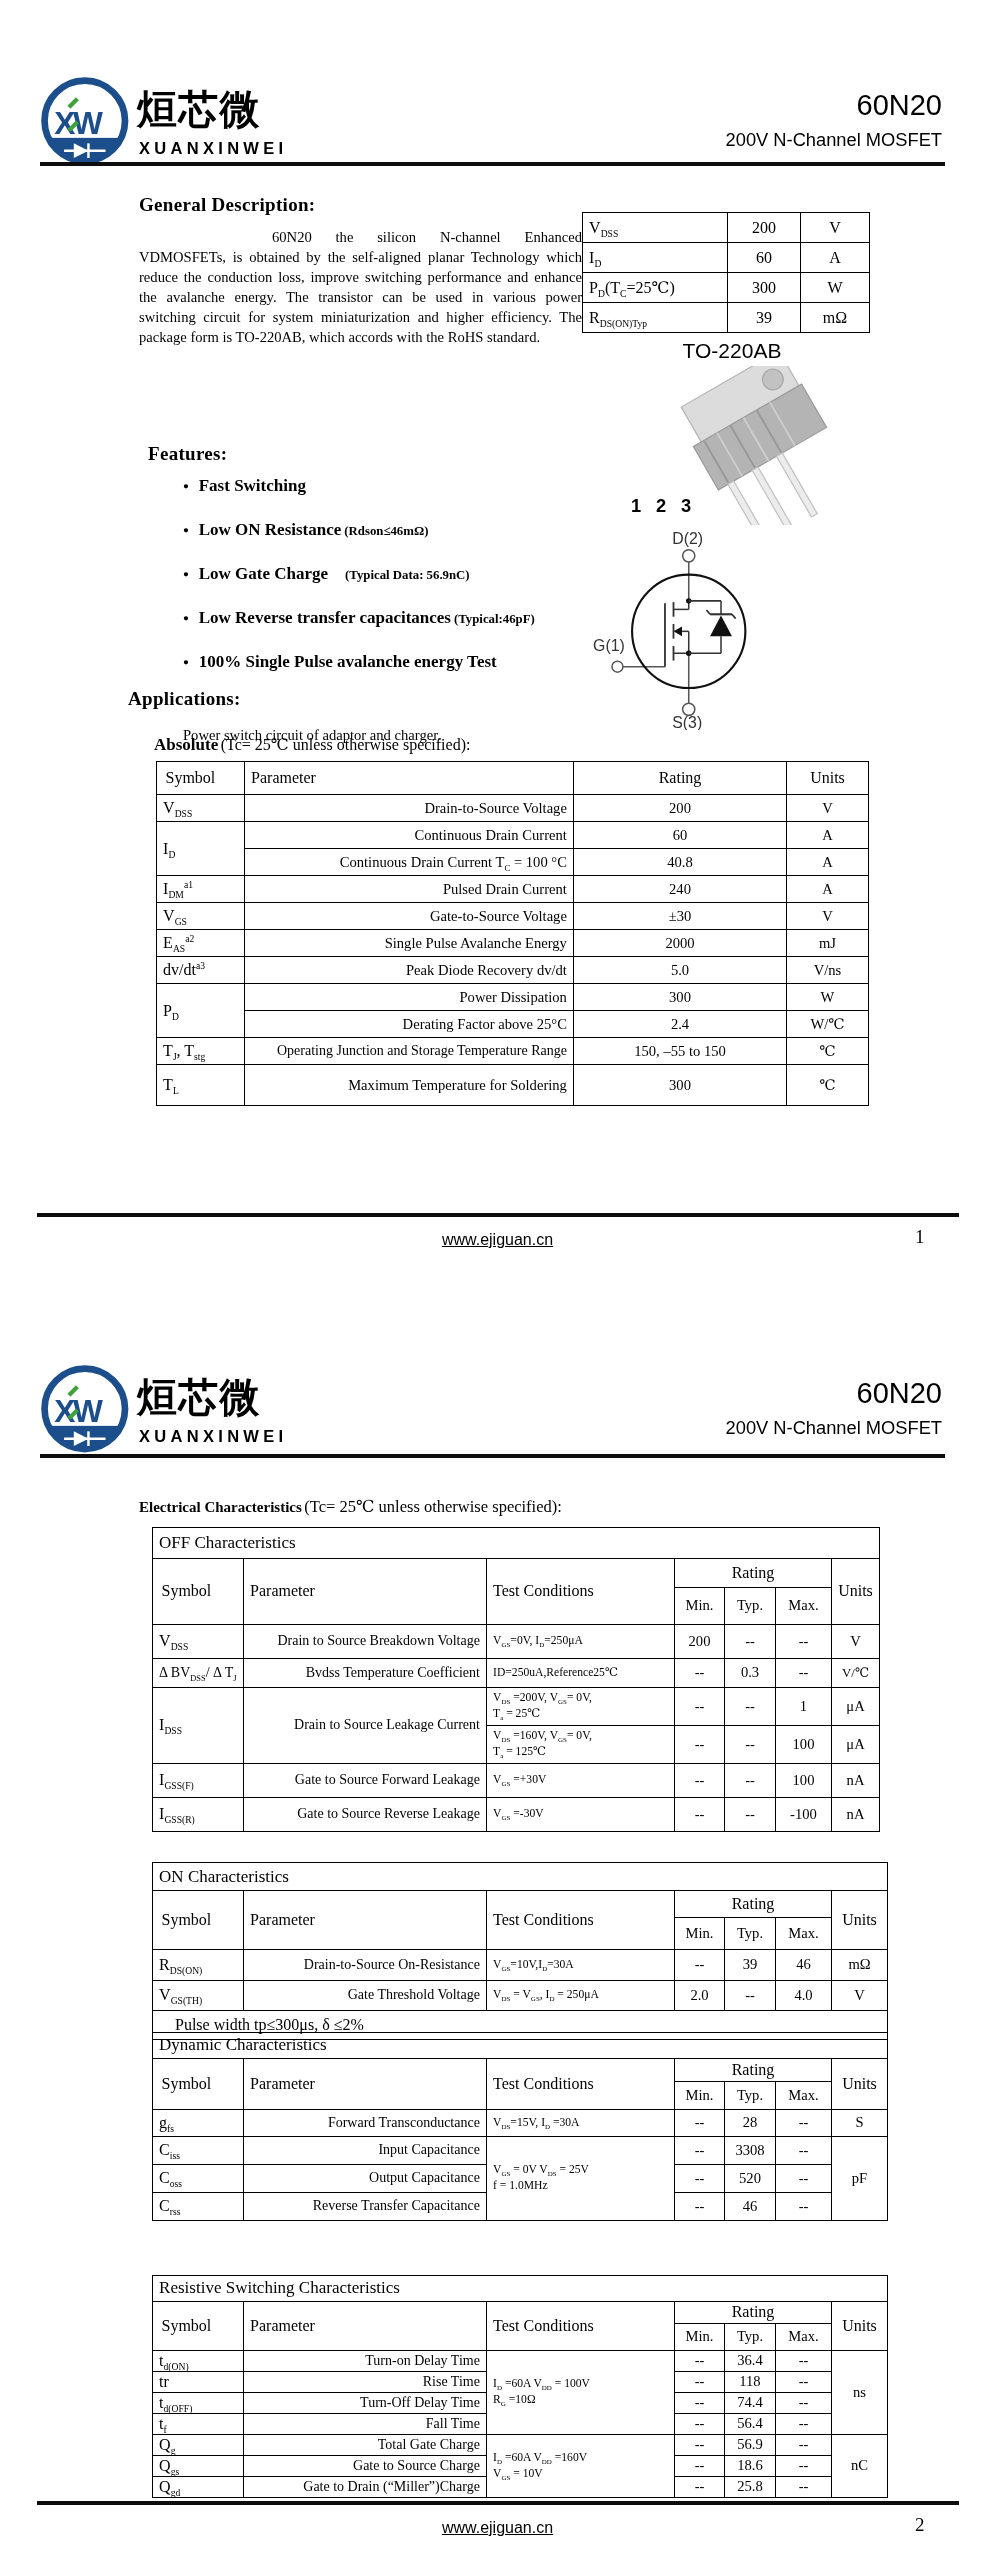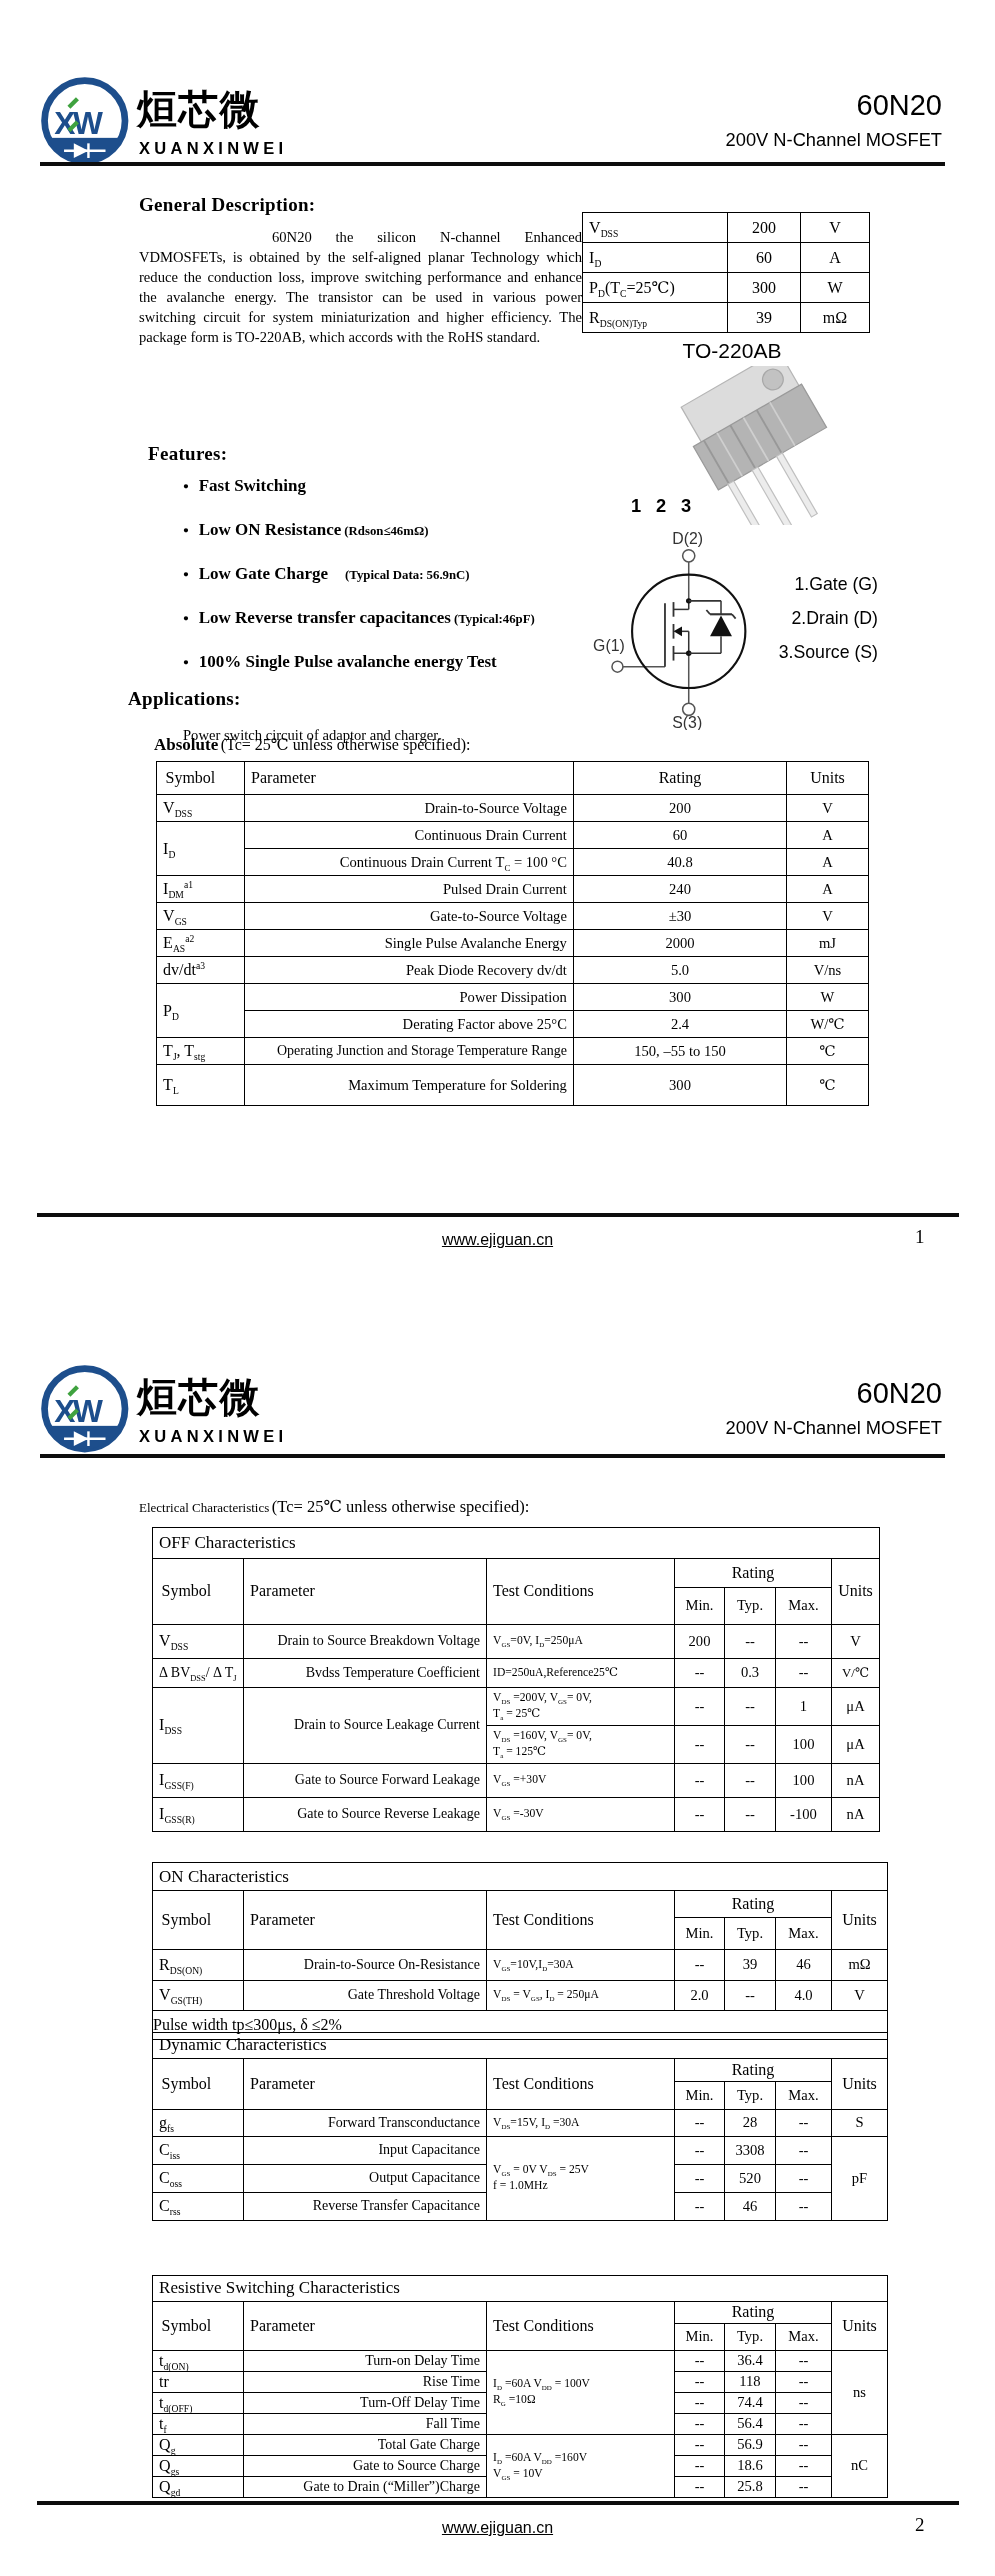--- a/index.html
+++ b/index.html
@@ -184,25 +184,20 @@
     <circle cx="175" cy="204" r="4.5" fill="#111"></circle>
     <line x1="175" y1="118" x2="228" y2="118" stroke="#333" stroke-width="2.5"></line>
     <line x1="228" y1="118" x2="228" y2="140" stroke="#333" stroke-width="2.5"></line>
     <line x1="210" y1="140" x2="246" y2="140" stroke="#333" stroke-width="3.5"></line>
     <line x1="204" y1="133" x2="210" y2="140" stroke="#333" stroke-width="3"></line>
     <line x1="246" y1="140" x2="252" y2="147" stroke="#333" stroke-width="3"></line>
     <polygon points="228,142 210,176 246,176" fill="#111"></polygon>
     <line x1="228" y1="176" x2="228" y2="204" stroke="#333" stroke-width="2.5"></line>
     <line x1="228" y1="204" x2="175" y2="204" stroke="#333" stroke-width="2.5"></line>
   </svg>
-  <div class="abs sans legend" style="left:759px;top:567px;width:119px;text-align:right">
-    <div>1.Gate (G)</div>
-    <div>2.Drain (D)</div>
-    <div>3.Source (S)</div>
-  </div>
 
   <div class="abs h1" style="left:128px;top:688px">Applications:</div>
   <div class="abs" style="left:183px;top:727px;font-size:14.6px">Power switch circuit of adaptor and charger.</div>
 
   <div class="abs" style="left:154px;top:735px;transform:translateY(0)">
     <span style="font-size:17px;font-weight:bold">Absolute</span>
     <span class="hnote">(Tc= 25℃  unless otherwise specified):</span>
   </div>
   <div class="abs" style="left:156px;top:761px">
     <table class="t abs-t">
@@ -309,21 +304,21 @@
     <polygon points="60,117 60,141 84,129" fill="#ffffff"></polygon>
     <line x1="84" y1="117" x2="84" y2="141" stroke="#fff" stroke-width="4"></line>
   </svg>
   <div class="abs sans" style="left:137px;top:82px;font-size:40px;font-weight:bold;letter-spacing:1.2px">烜芯微</div>
   <div class="abs sans" style="left:139px;top:139px;font-size:16.5px;letter-spacing:4.3px;font-weight:bold">XUANXINWEI</div>
   <div class="abs sans" style="left:549px;top:89px;width:393px;text-align:right;font-size:29px">60N20</div>
   <div class="abs sans" style="left:549px;top:129px;width:393px;text-align:right;font-size:18.3px">200V N-Channel MOSFET</div>
   <div class="rule" style="left:40px;top:166px;width:905px;height:4.3px"></div>
 
   <div class="abs" style="left:139px;top:209px">
-    <span style="font-size:13px;font-weight:normal">Electrical Characteristics</span>
+    <span style="font-size:15px;font-weight:bold">Electrical Characteristics</span>
     <span class="hnote" style="font-size:16.5px">(Tc= 25℃  unless otherwise specified):</span>
   </div>
 
   <div class="abs" style="left:152px;top:239px">
     <table class="t">
       <colgroup>
           <col style="width:91px">
           <col style="width:243px">
           <col style="width:188px">
         <col style="width:50px">
@@ -442,21 +437,21 @@
       <tr style="height:30.5px">
         <td class="sym"><span>V</span><sub>GS(TH)</sub></td>
         <td class="par">Gate Threshold Voltage</td>
         <td class="tc"><span>V</span><sub>DS</sub><span> = V</span><sub>GS</sub><span>, I</span><sub>D</sub><span> = 250μA</span></td>
         <td class="c v">2.0</td>
         <td class="c v">--</td>
         <td class="c v">4.0</td>
         <td class="c v">V</td>
           </tr>
       <tr style="height:29px">
-        <td colspan="7" style="text-align:left;font-size:16px;padding-left:0">Pulse width tp≤300μs, δ ≤2%</td>
+        <td colspan="7" style="text-align:left;font-size:16px;padding-left:22px">Pulse width tp≤300μs, δ ≤2%</td>
           </tr>
     </tbody>
       </table>
   </div>
 
   <div class="abs" style="left:152px;top:744px">
     <table class="t">
       <colgroup>
           <col style="width:91px">
           <col style="width:243px">

